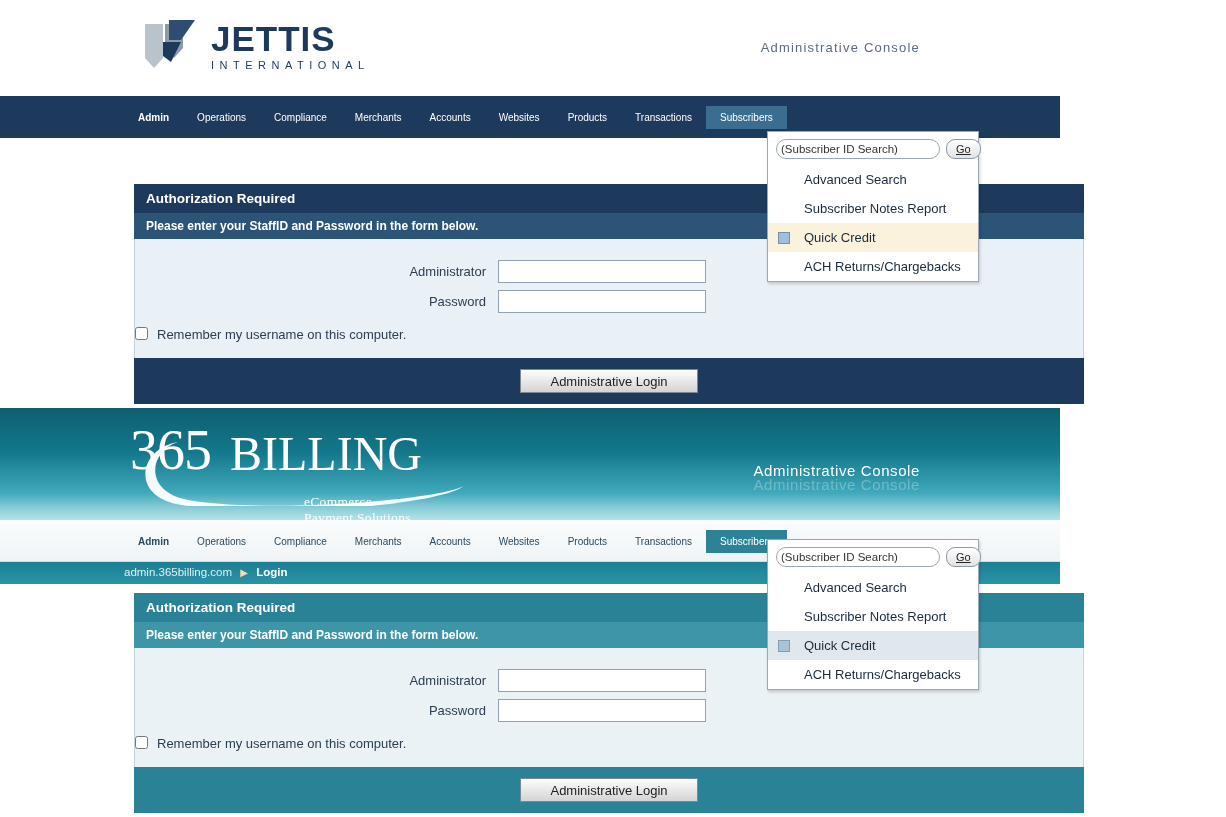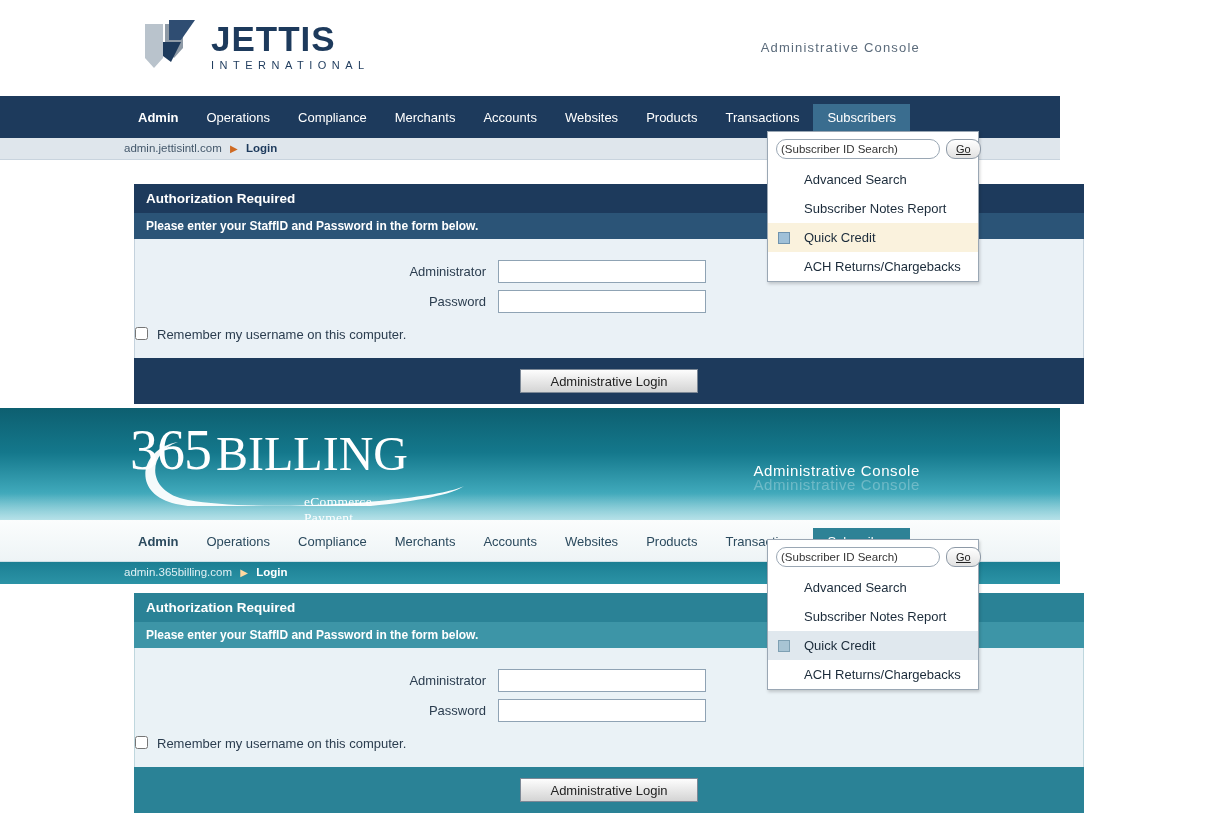--- a/index.html
+++ b/index.html
@@ -53,21 +53,21 @@
   }
   .breadcrumb-inner .arrow { color: #cf6a22; margin: 0 5px; font-size: 10px; }
   .breadcrumb-inner .current { font-weight: bold; color: #1d3a5c; }
 
   
   .nav-items {
     position: absolute; left: 124px; top: 0; height: 42px;
     display: flex; align-items: center;
   }
   .nav-item {
-    color: #ffffff; font-size: 13px; padding: 6px 14px;
+    color: #ffffff; font-size: 10px; padding: 6px 14px;
     cursor: default; white-space: nowrap;
   }
   .nav-item.active-bold { font-weight: bold; }
   .nav-item.open {
     background: #3a6d8f; color: #ffffff;
   }
   .panelB .nav-item { color: #2b4a5e; }
   .panelB .nav-item.open { background: #2e8296; color: #ffffff; }
 
   
@@ -170,21 +170,21 @@
   .logoB {
     position: absolute; left: 130px; top: 14px; color: #ffffff;
     display: flex; align-items: flex-end;
   }
   .logoB .b365 {
     font-family: "Liberation Serif", serif; font-size: 56px;
     line-height: 1; font-weight: normal; letter-spacing: -1px;
   }
   .logoB .billing {
     font-family: "Liberation Serif", serif; font-size: 48px;
-    line-height: 1; letter-spacing: 0px; margin-left: 5px;
+    line-height: 1; letter-spacing: 0px; margin-left: 19px;
   }
   .logoB .tagline {
     position: absolute; left: 74px; top: 60px;
     font-family: "Liberation Serif", serif; font-size: 13.5px;
     color: #ffffff; letter-spacing: 0.3px;
   }
   .logoB .swoosh {
     position: absolute; left: 8px; top: 12px; width: 330px; height: 72px;
   }
   .console-labelB {
@@ -241,27 +241,20 @@
       <div class="nav-item">Compliance</div>
       <div class="nav-item">Merchants</div>
       <div class="nav-item">Accounts</div>
       <div class="nav-item">Websites</div>
       <div class="nav-item">Products</div>
       <div class="nav-item">Transactions</div>
       <div class="nav-item open">Subscribers</div>
     </div>
   </div>
 
-  <div class="breadcrumbA">
-    <div class="breadcrumb-inner">
-      <span>admin.jettisintl.com</span>
-      <span class="arrow">▶</span>
-      <span class="current">Login</span>
-    </div>
-  </div>
 
   <div class="dropdown" style="left:767px; top:131px;">
     <div class="dd-searchrow">
       <input class="dd-search-input" value="(Subscriber ID Search)" style="">
       <button class="dd-go">Go</button>
     </div>
     <div class="dd-item">Advanced Search</div>
     <div class="dd-item">Subscriber Notes Report</div>
     <div class="dd-item highlight">
       <span class="bullet-icon"></span>

